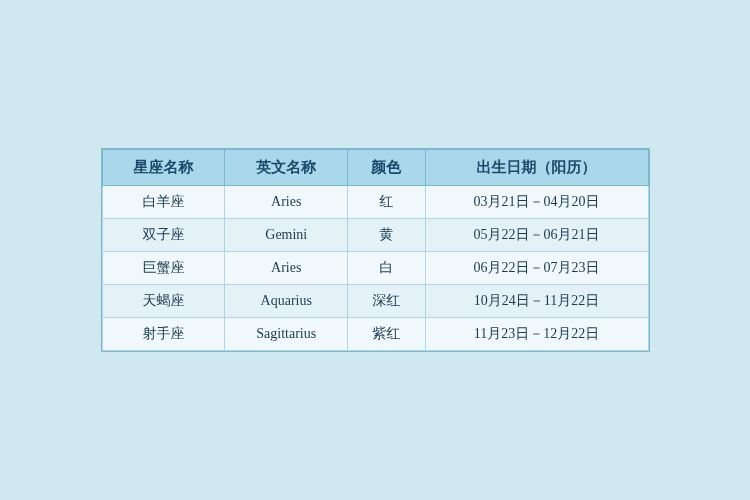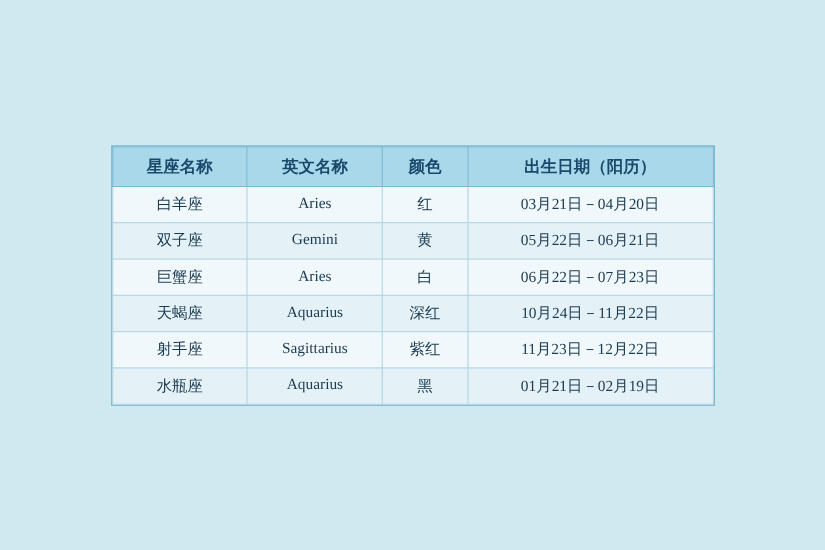--- a/index.html
+++ b/index.html
@@ -105,21 +105,15 @@
           <td>Aquarius</td>
           <td>深红</td>
           <td>10月24日－11月22日</td>
         </tr>
         <tr>
           <td>射手座</td>
           <td>Sagittarius</td>
           <td>紫红</td>
           <td>11月23日－12月22日</td>
         </tr>
-        <tr>
-          <td>水瓶座</td>
-          <td>Aquarius</td>
-          <td>黑</td>
-          <td>01月21日－02月19日</td>
-        </tr>
       </tbody>
   </table>
 </div>
 
 </body></html>

